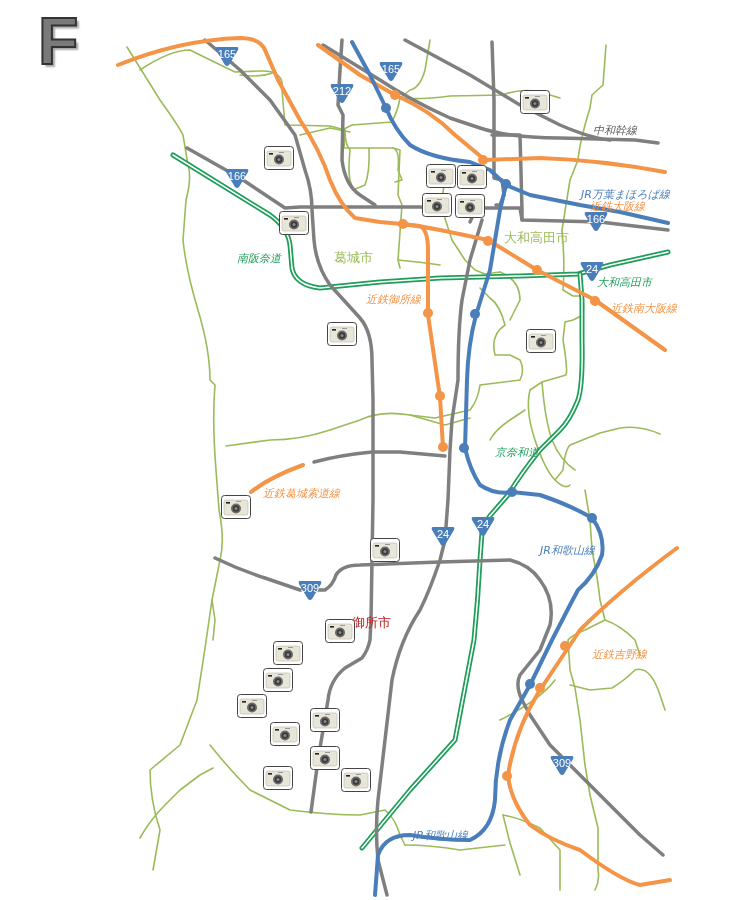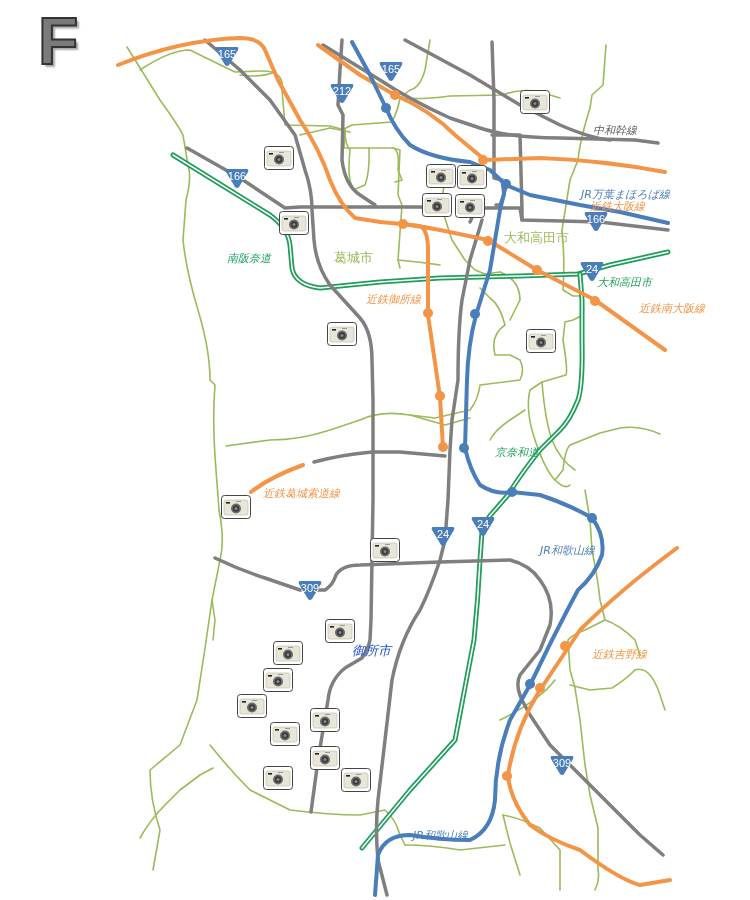--- a/index.html
+++ b/index.html
@@ -114,36 +114,36 @@
       <circle cx="592" cy="518" r="5"></circle>
       <circle cx="530" cy="684" r="5"></circle>
     </g>
   </g>
 </svg>
 
 <div class="section-letter">F</div>
 
 <div class="label" style="left:590px;top:160px;color:#F39447;margin-top:40px;">近鉄大阪線</div>
 <div class="label" style="left:581px;top:188px;color:#4A7EBB;">JR万葉まほろば線</div>
-<div class="label" style="left:611px;top:302px;color:#F39447;margin-left:28px;">近鉄南大阪線</div>
+<div class="label" style="left:611px;top:302px;color:#F39447;">近鉄南大阪線</div>
 <div class="label" style="left:366px;top:293px;color:#F39447;">近鉄御所線</div>
 <div class="label" style="left:263px;top:487px;color:#F39447;">近鉄葛城索道線</div>
 <div class="label" style="left:540px;top:544px;color:#4A7EBB;">JR和歌山線</div>
 <div class="label" style="left:592px;top:612px;color:#F39447;margin-top:36px;">近鉄吉野線</div>
 <div class="label" style="left:413px;top:829px;color:#4A7EBB;">JR和歌山線</div>
 
 <div class="label" style="left:593px;top:124px;color:#595959;font-style:italic;">中和幹線</div>
 
-<div class="label" style="left:227px;top:252px;color:#1E9E5A;">南阪奈道</div>
+<div class="label" style="left:237px;top:252px;color:#1E9E5A;">南阪奈道</div>
 <div class="label" style="left:597px;top:276px;color:#1E9E5A;">大和高田市</div>
 <div class="label" style="left:495px;top:446px;color:#1E9E5A;">京奈和道</div>
 
 <div class="label city" style="left:334px;top:251px;color:#9BBB59;">葛城市</div>
 <div class="label city" style="left:504px;top:231px;color:#9BBB59;">大和高田市</div>
-<div class="label city" style="left:352px;top:644px;color:#1d4ed8;font-style:italic;">御所市</div>
+<div class="label city" style="left:352px;top:616px;color:#b91c1c;">御所市</div>
 
 <div class="route-shield" style="left:227px;top:56px;">
     <svg width="26" height="22">
       <path d="M3,2 L23,2 Q25,2 24,5 L15,20 Q13,22 11,20 L2,5 Q1,2 3,2 Z" fill="#4A7EBB"></path>
     </svg>
     <span>165</span>
   </div>
 <div class="route-shield" style="left:391px;top:71px;">
     <svg width="26" height="22">
       <path d="M3,2 L23,2 Q25,2 24,5 L15,20 Q13,22 11,20 L2,5 Q1,2 3,2 Z" fill="#4A7EBB"></path>

